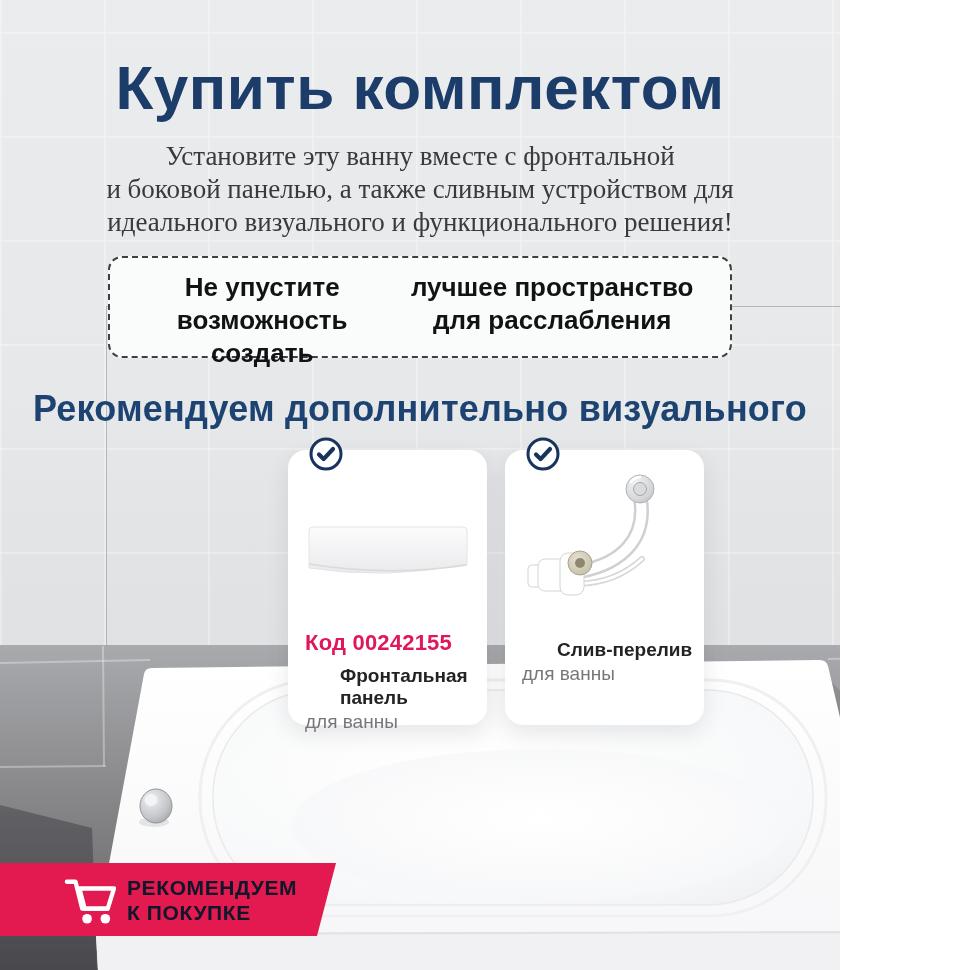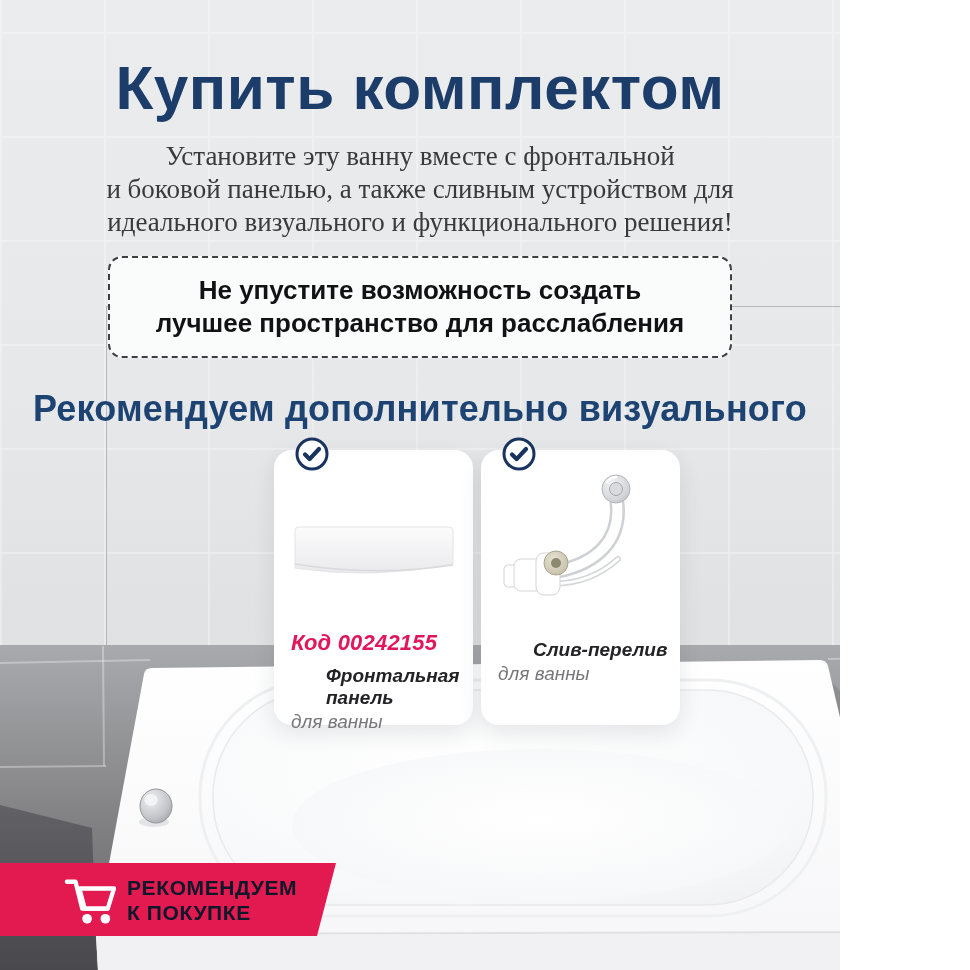--- a/index.html
+++ b/index.html
@@ -28,29 +28,29 @@
     font-size:62px;font-weight:700;letter-spacing:.5px;color:#1c3c69;
   }
   .subtitle{
     position:absolute;left:0;top:140px;width:100%;text-align:center;
     font-size:27px;line-height:33px;color:#3a3a3c;font-family:Liberation Serif, serif;
   }
   .note{
     position:absolute;left:50%;top:256px;transform:translateX(-50%);
     width:580px;height:72px;padding:13px 20px;
     background:#fafbfb;border:2px dashed #3f3f42;border-radius:14px;
-    display:flex;flex-direction:column;justify-content:center;text-align:center;
+    display:flex;flex-direction:row;justify-content:center;text-align:center;
     font-size:26px;line-height:33px;font-weight:700;color:#121214;
   }
   .recommend-heading{
     position:absolute;left:0;top:388px;width:100%;text-align:center;
     font-size:36px;font-weight:700;color:#1d4372;letter-spacing:.2px;
   }
 
-  .cards{position:absolute;left:274px;top:450px;display:flex;gap:8px;font-style:italic;}
+  .cards{position:absolute;left:288px;top:450px;display:flex;gap:18px;}
   .card{
     position:relative;width:199px;height:275px;background:#ffffff;border-radius:18px;
     box-shadow:0 8px 22px rgba(30,35,45,.10);
   }
   .badge{position:absolute;left:20px;top:-14px;width:36px;height:36px;}
   .card-img{position:absolute;left:0;top:28px;width:100%;height:150px;
     display:flex;align-items:center;justify-content:center;}
   .card-text{position:absolute;left:17px;right:10px;top:180px;}
   .card-code{font-size:22px;font-weight:700;color:#e0175b;letter-spacing:.2px;}
   .card-name{margin-top:9px;font-size:19px;font-weight:700;color:#232325;margin-left:35px;}

